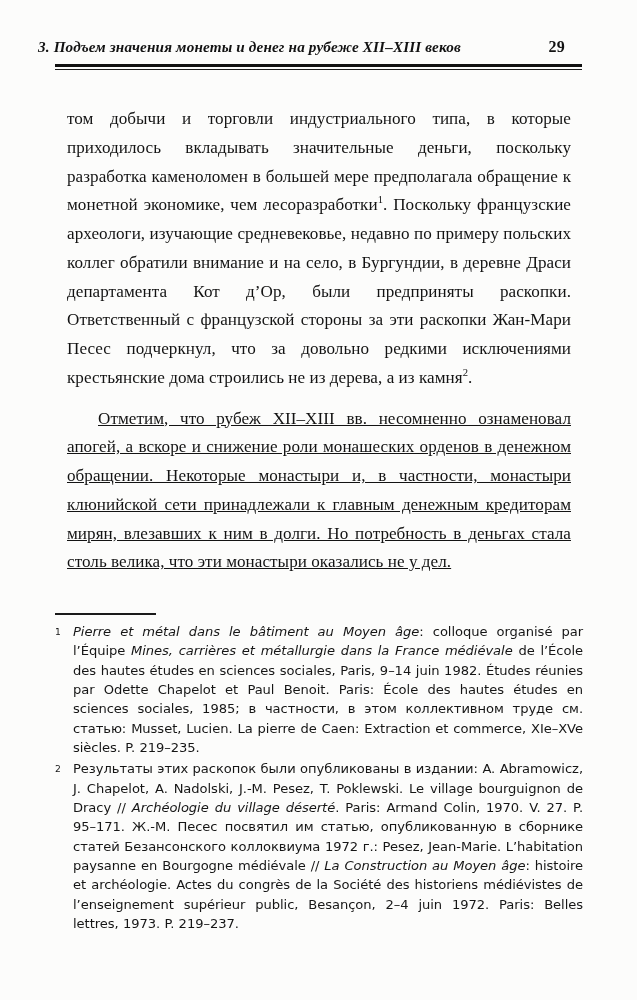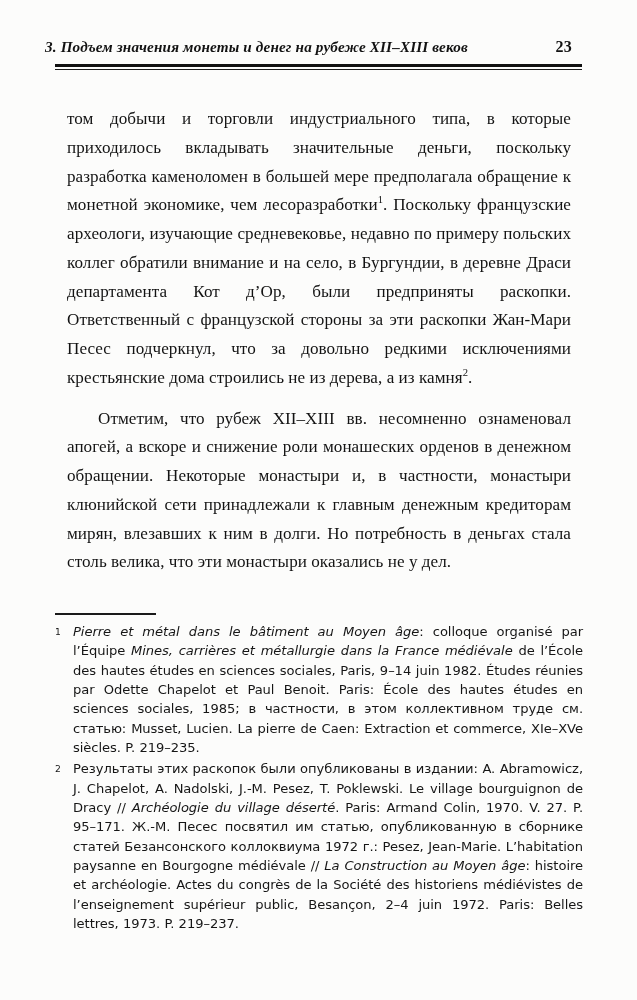--- a/index.html
+++ b/index.html
@@ -23,21 +23,21 @@
     top: 0;
     width: 637px;
     height: 1000px;
     box-sizing: border-box;
     padding: 0 47px;
   }
 
   
   .header {
     position: absolute;
-    left: 45px;
+    left: 38px;
     top: 38px;
     width: 527px;
     display: flex;
     align-items: baseline;
     justify-content: space-between;
   }
   .header-title {
     font-style: italic;
     font-weight: 700;
     font-size: 15.2px;
@@ -85,20 +85,21 @@
     font-size: 17.1px;
     line-height: 28.75px;
     text-align: justify;
     text-justify: inter-word;
     letter-spacing: 0.05px;
     color: #131313;
     hyphens: manual;
   }
   .body-block p.indent {
     text-indent: 31px;
+    text-decoration: underline;
   }
   sup {
     font-size: 0.62em;
     vertical-align: super;
     line-height: 0;
   }
 
   
   .fn-rule {
     position: absolute;
@@ -139,21 +140,21 @@
     font-style: italic;
   }
 </style>
 </head>
 <body>
 
 <div class="page">
 
   <div class="header">
     <span class="header-title">3. Подъем значения монеты и денег на рубеже XII–XIII веков</span>
-    <span class="header-folio">23</span>
+    <span class="header-folio">29</span>
   </div>
 
   <div class="header-rules">
     <div class="rule-thick"></div>
     <div class="rule-gap"></div>
     <div class="rule-thin"></div>
   </div>
 
   <div class="body-block" id="body-block">
       <p><span>том добычи и торговли индустриального типа, в которые приходилось вкладывать значительные деньги, поскольку разработка каменоломен в большей мере предполагала обращение к монетной экономике, чем лесоразработки</span><sup>1</sup><span>. Поскольку французские археологи, изучающие средневековье, недавно по примеру польских коллег обратили внимание и на село, в Бургундии, в деревне Драси департамента Кот д’Ор, были предприняты раскопки. Ответственный с французской стороны за эти раскопки Жан-Мари Песес подчеркнул, что за довольно редкими исключениями крестьянские дома строились не из дерева, а из камня</span><sup>2</sup><span>.</span></p>

